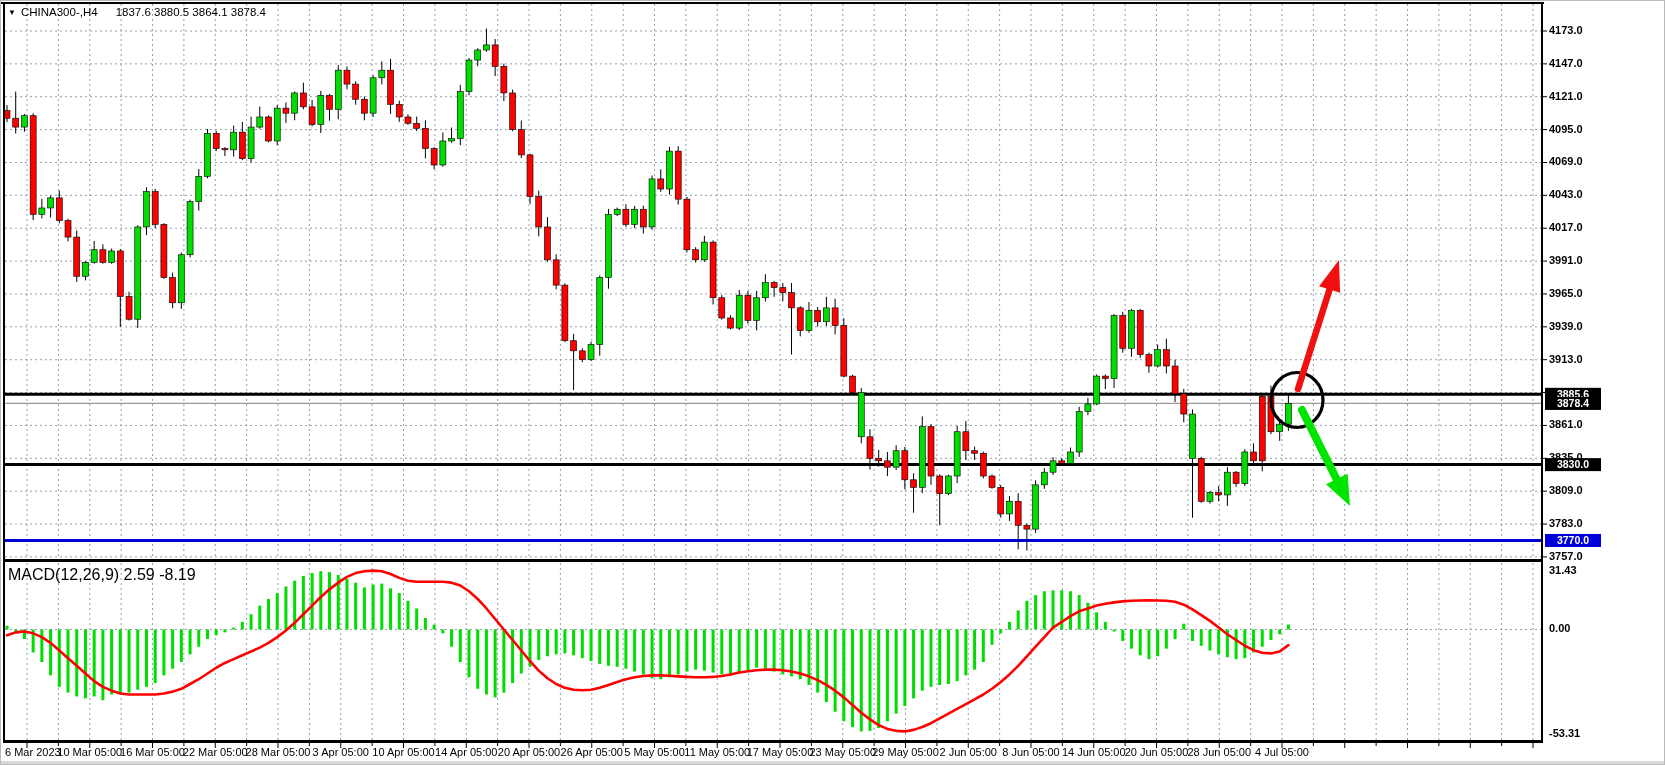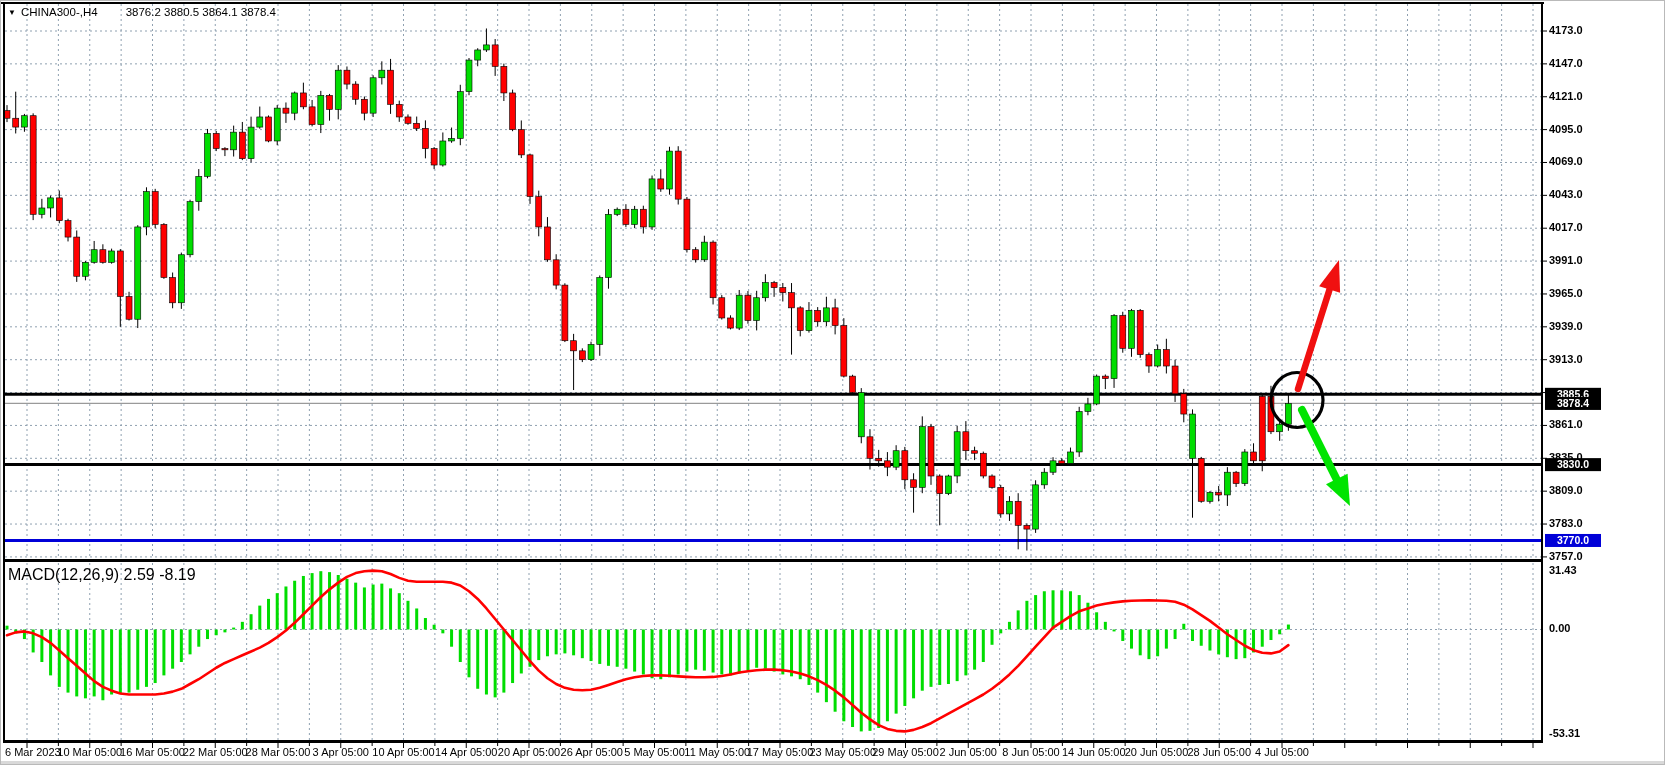--- a/index.html
+++ b/index.html
@@ -1,21 +1,21 @@
 <!DOCTYPE html>
 <html><head>
 <meta charset="utf-8">
 <style>
   html,body{margin:0;padding:0;background:#fff;}
   .window{position:relative;width:1665px;height:765px;background:#ffffff;overflow:hidden;
           font-family:"Liberation Sans",sans-serif;border:1px solid #b9b9b9;box-sizing:border-box;}
   #chart-svg{position:absolute;left:0;top:0;}
   .title{position:absolute;left:7px;top:5px;font-size:11.5px;color:#000;white-space:nowrap;z-index:5;}
   .title .tri{font-size:8px;display:inline-block;margin-right:5px;transform:translateY(-1px);cursor:pointer;}
-  .title .sym{margin-right:28px;}
+  .title .sym{margin-right:18px;}
   .macd-label{position:absolute;left:7px;top:565px;font-size:16px;color:#000;z-index:5;white-space:nowrap;}
   .bottom-strip{position:absolute;left:0;bottom:0;width:100%;height:3px;background:#d9d9d9;}
 </style>
 </head>
 <body>
 
 <div class="window">
   <svg id="chart-svg" width="1665" height="765">
       <rect x="0" y="0" width="1665" height="765" fill="#ffffff"></rect>
       <defs>
@@ -731,19 +731,19 @@
       <g>
         <ellipse cx="1296" cy="399" rx="26" ry="27.5" fill="none" stroke="#000000" stroke-width="3.2"></ellipse>
         <line x1="1297" y1="388" x2="1329" y2="287" stroke="#f01010" stroke-width="6.5" stroke-linecap="round"></line>
         <polygon points="1338,259 1339.1,291.8 1318.1,285.2" fill="#f01010"></polygon>
         <line x1="1301" y1="409" x2="1337" y2="481" stroke="#00e400" stroke-width="8" stroke-linecap="round"></line>
         <polygon points="1349,505 1346.6,472.7 1325,483.3" fill="#00e400"></polygon>
       </g>
     </svg>
 
   <div class="title">
-    <span class="tri">▼</span><span class="sym">CHINA300-,H4</span><span>3876.2 3880.5 3864.1 3878.4</span>
+    <span class="tri">▼</span><span class="sym">CHINA300-,H4</span><span>1837.6 3880.5 3864.1 3878.4</span>
   </div>
 
   <div class="macd-label">MACD(12,26,9) 2.59 -8.19</div>
 
   <div class="bottom-strip"></div>
 </div>
 
 </body></html>

